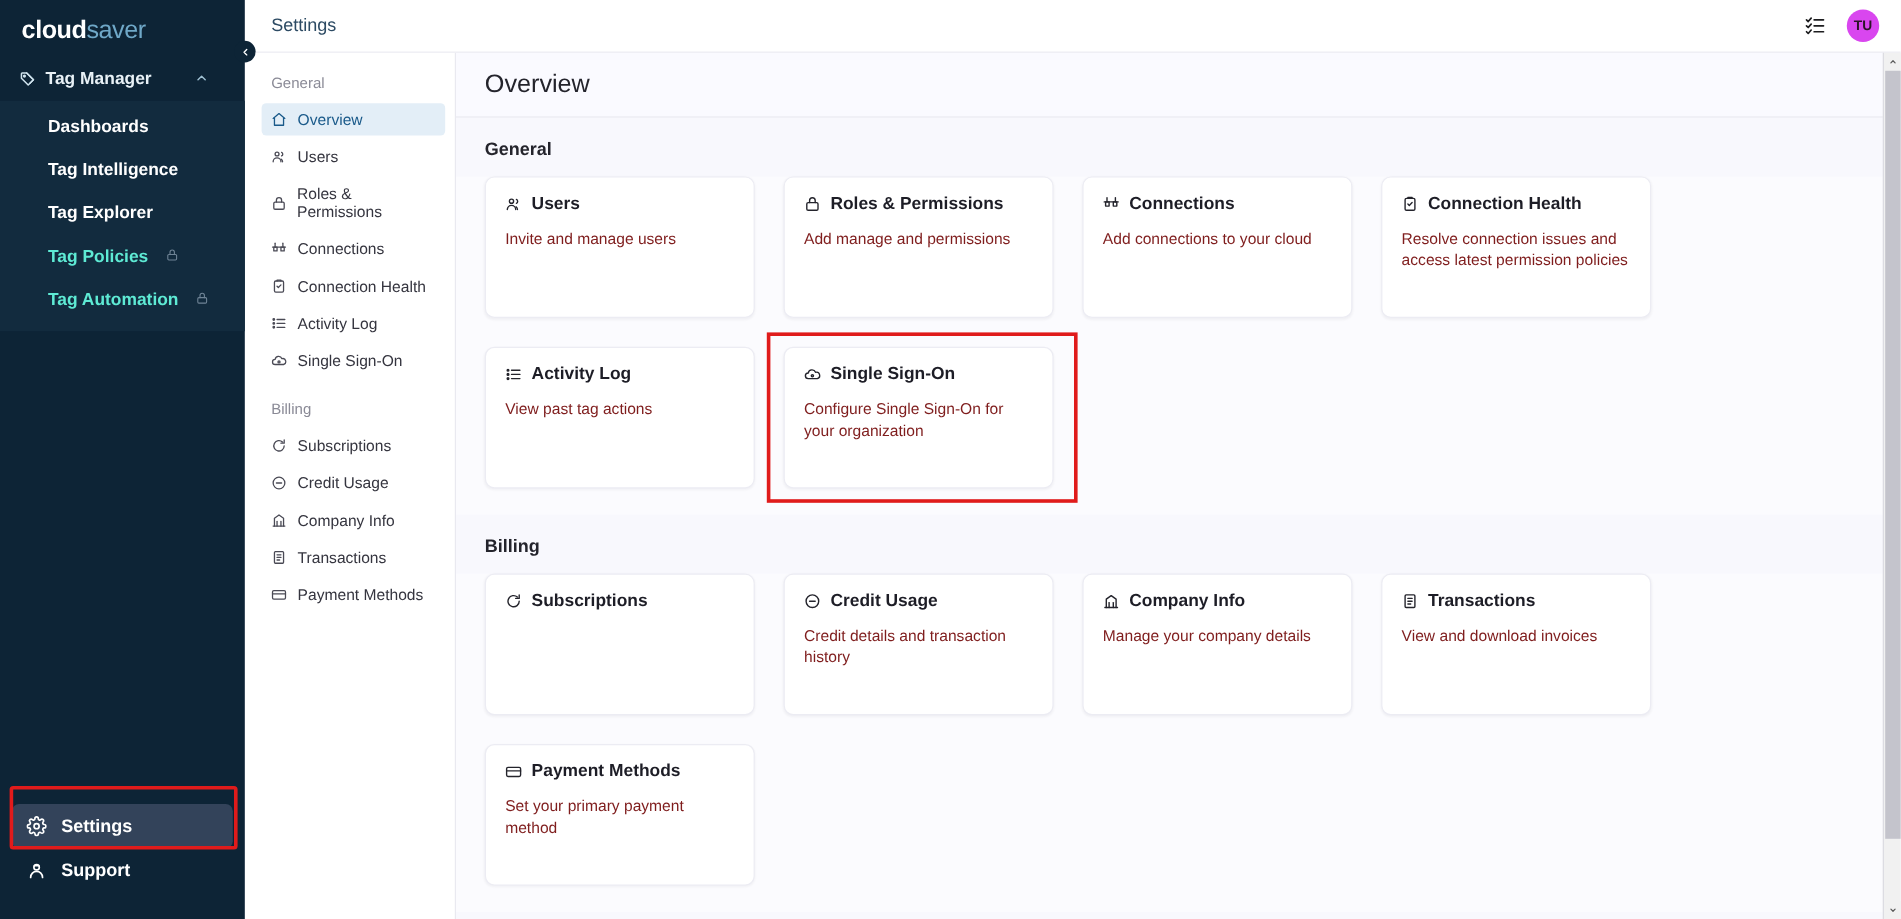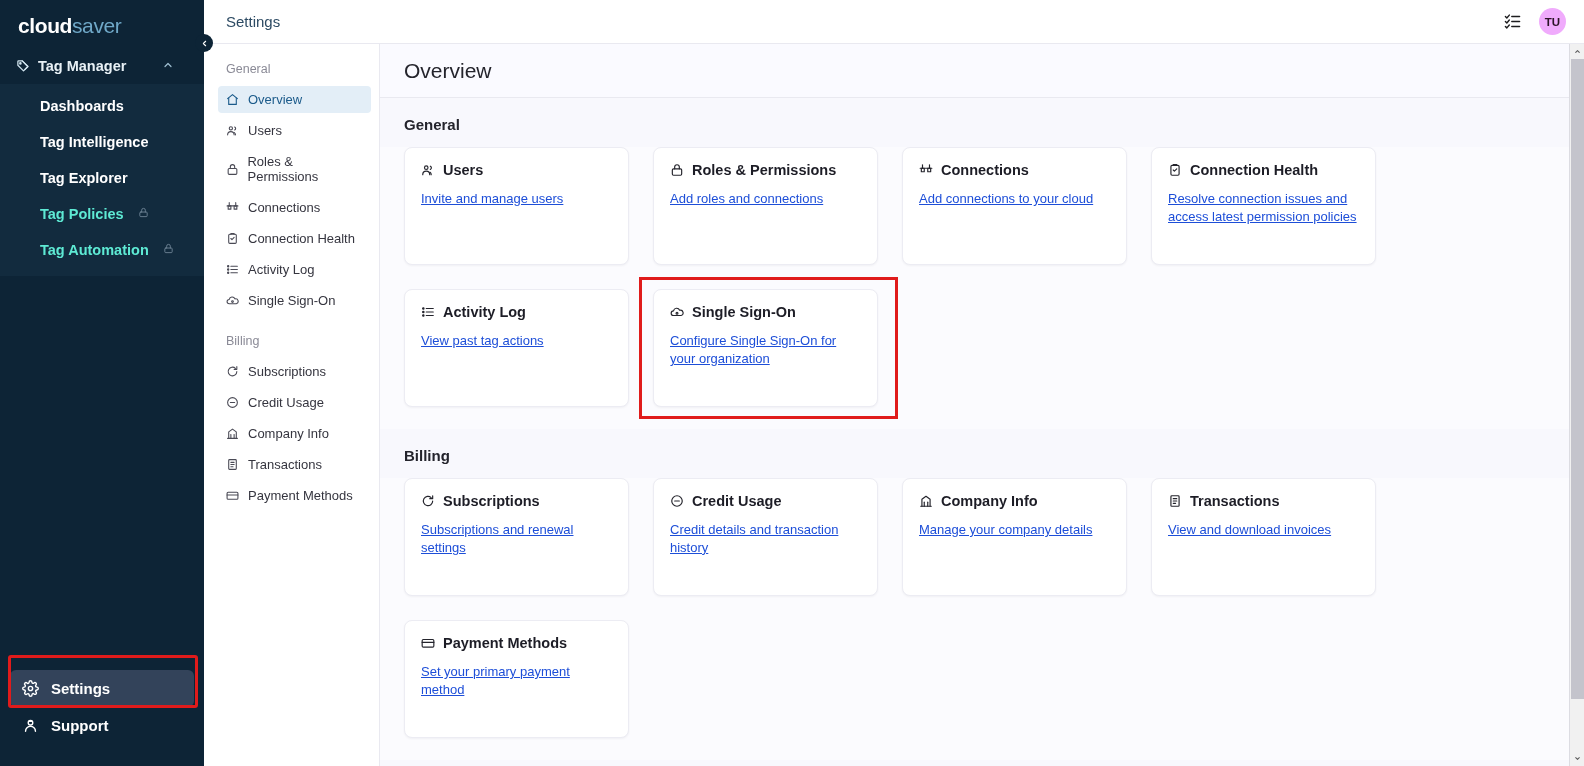--- a/index.html
+++ b/index.html
@@ -81,21 +81,21 @@
     padding: 0 18px 0 22px;
     border-bottom: 1px solid #e9e9f0;
     flex: 0 0 44px;
   }
   .topbar-title { font-size: 15px; color: #2c4a63; }
   .topbar-spacer { flex: 1; }
   .topbar-icons { display: flex; align-items: center; gap: 18px; }
   .checklist-icon { color: #1d1d1f; display: flex; align-items: center; cursor: pointer; }
   .avatar {
     width: 27px; height: 27px; border-radius: 50%;
-    background: #f0abfc;
+    background: #d946ef;
     color: #2b1426; font-size: 11.5px; font-weight: bold;
     display: flex; align-items: center; justify-content: center;
     cursor: pointer;
   }
 
   .body-row { flex: 1; display: flex; min-height: 0; }
 
   
   .secnav {
     width: 176px; flex: 0 0 176px;
@@ -150,21 +150,21 @@
     height: 118px;
     cursor: pointer;
     position: relative;
   }
   .card-head {
     display: flex; align-items: center; gap: 8px;
     margin-bottom: 12px;
   }
   .card-head .cicon { display: flex; align-items: center; color: #24242c; }
   .card-title { font-size: 14.5px; font-weight: bold; color: #1d1d26; }
-  .card-desc { font-size: 13px; color: #1d4ed8; line-height: 1.38; text-decoration: underline; }
+  .card-desc { font-size: 13px; color: #7f1d1d; line-height: 1.38; }
 
   .card-wrap { position: relative; }
   .sso-highlight {
     position: absolute; left: -14px; top: -12px;
     width: 259px; height: 142px;
     border: 3px solid #e01b1b;
     pointer-events: none; z-index: 20;
   }
 
   
@@ -466,21 +466,21 @@
                   <div class="card">
                     <div class="card-head">
                       <span class="cicon">
                           <svg width="14" height="14" viewBox="0 0 24 24" fill="none" stroke="currentColor" stroke-width="2" stroke-linecap="round" stroke-linejoin="round">
                             <rect x="4" y="10" width="16" height="11" rx="2"></rect>
                             <path d="M8 10V7a4 4 0 018 0v3"></path>
                           </svg>
                         </span>
                       <span class="card-title">Roles &amp; Permissions</span>
                     </div>
-                    <div class="card-desc">Add roles and connections</div>
+                    <div class="card-desc">Add manage and permissions</div>
                   </div>
                 </div>
 
                 <div class="card-wrap">
                   <div class="card">
                     <div class="card-head">
                       <span class="cicon">
                           <svg width="14" height="14" viewBox="0 0 24 24" fill="none" stroke="currentColor" stroke-width="2" stroke-linecap="round" stroke-linejoin="round">
                             <line x1="2" y1="9" x2="22" y2="9"></line>
                             <rect x="4" y="9" width="5" height="6"></rect>
@@ -559,21 +559,20 @@
                   <div class="card">
                     <div class="card-head">
                       <span class="cicon">
                           <svg width="14" height="14" viewBox="0 0 24 24" fill="none" stroke="currentColor" stroke-width="2" stroke-linecap="round" stroke-linejoin="round">
                             <path d="M20 12a8 8 0 11-2.6-5.9"></path>
                             <polyline points="20 3 20 8 15 8"></polyline>
                           </svg>
                         </span>
                       <span class="card-title">Subscriptions</span>
                     </div>
-                    <div class="card-desc">Subscriptions and renewal settings</div>
                   </div>
                 </div>
 
                 <div class="card-wrap">
                   <div class="card">
                     <div class="card-head">
                       <span class="cicon">
                           <svg width="14" height="14" viewBox="0 0 24 24" fill="none" stroke="currentColor" stroke-width="2" stroke-linecap="round" stroke-linejoin="round">
                             <circle cx="12" cy="12" r="9"></circle>
                             <line x1="8" y1="12" x2="16" y2="12"></line>

